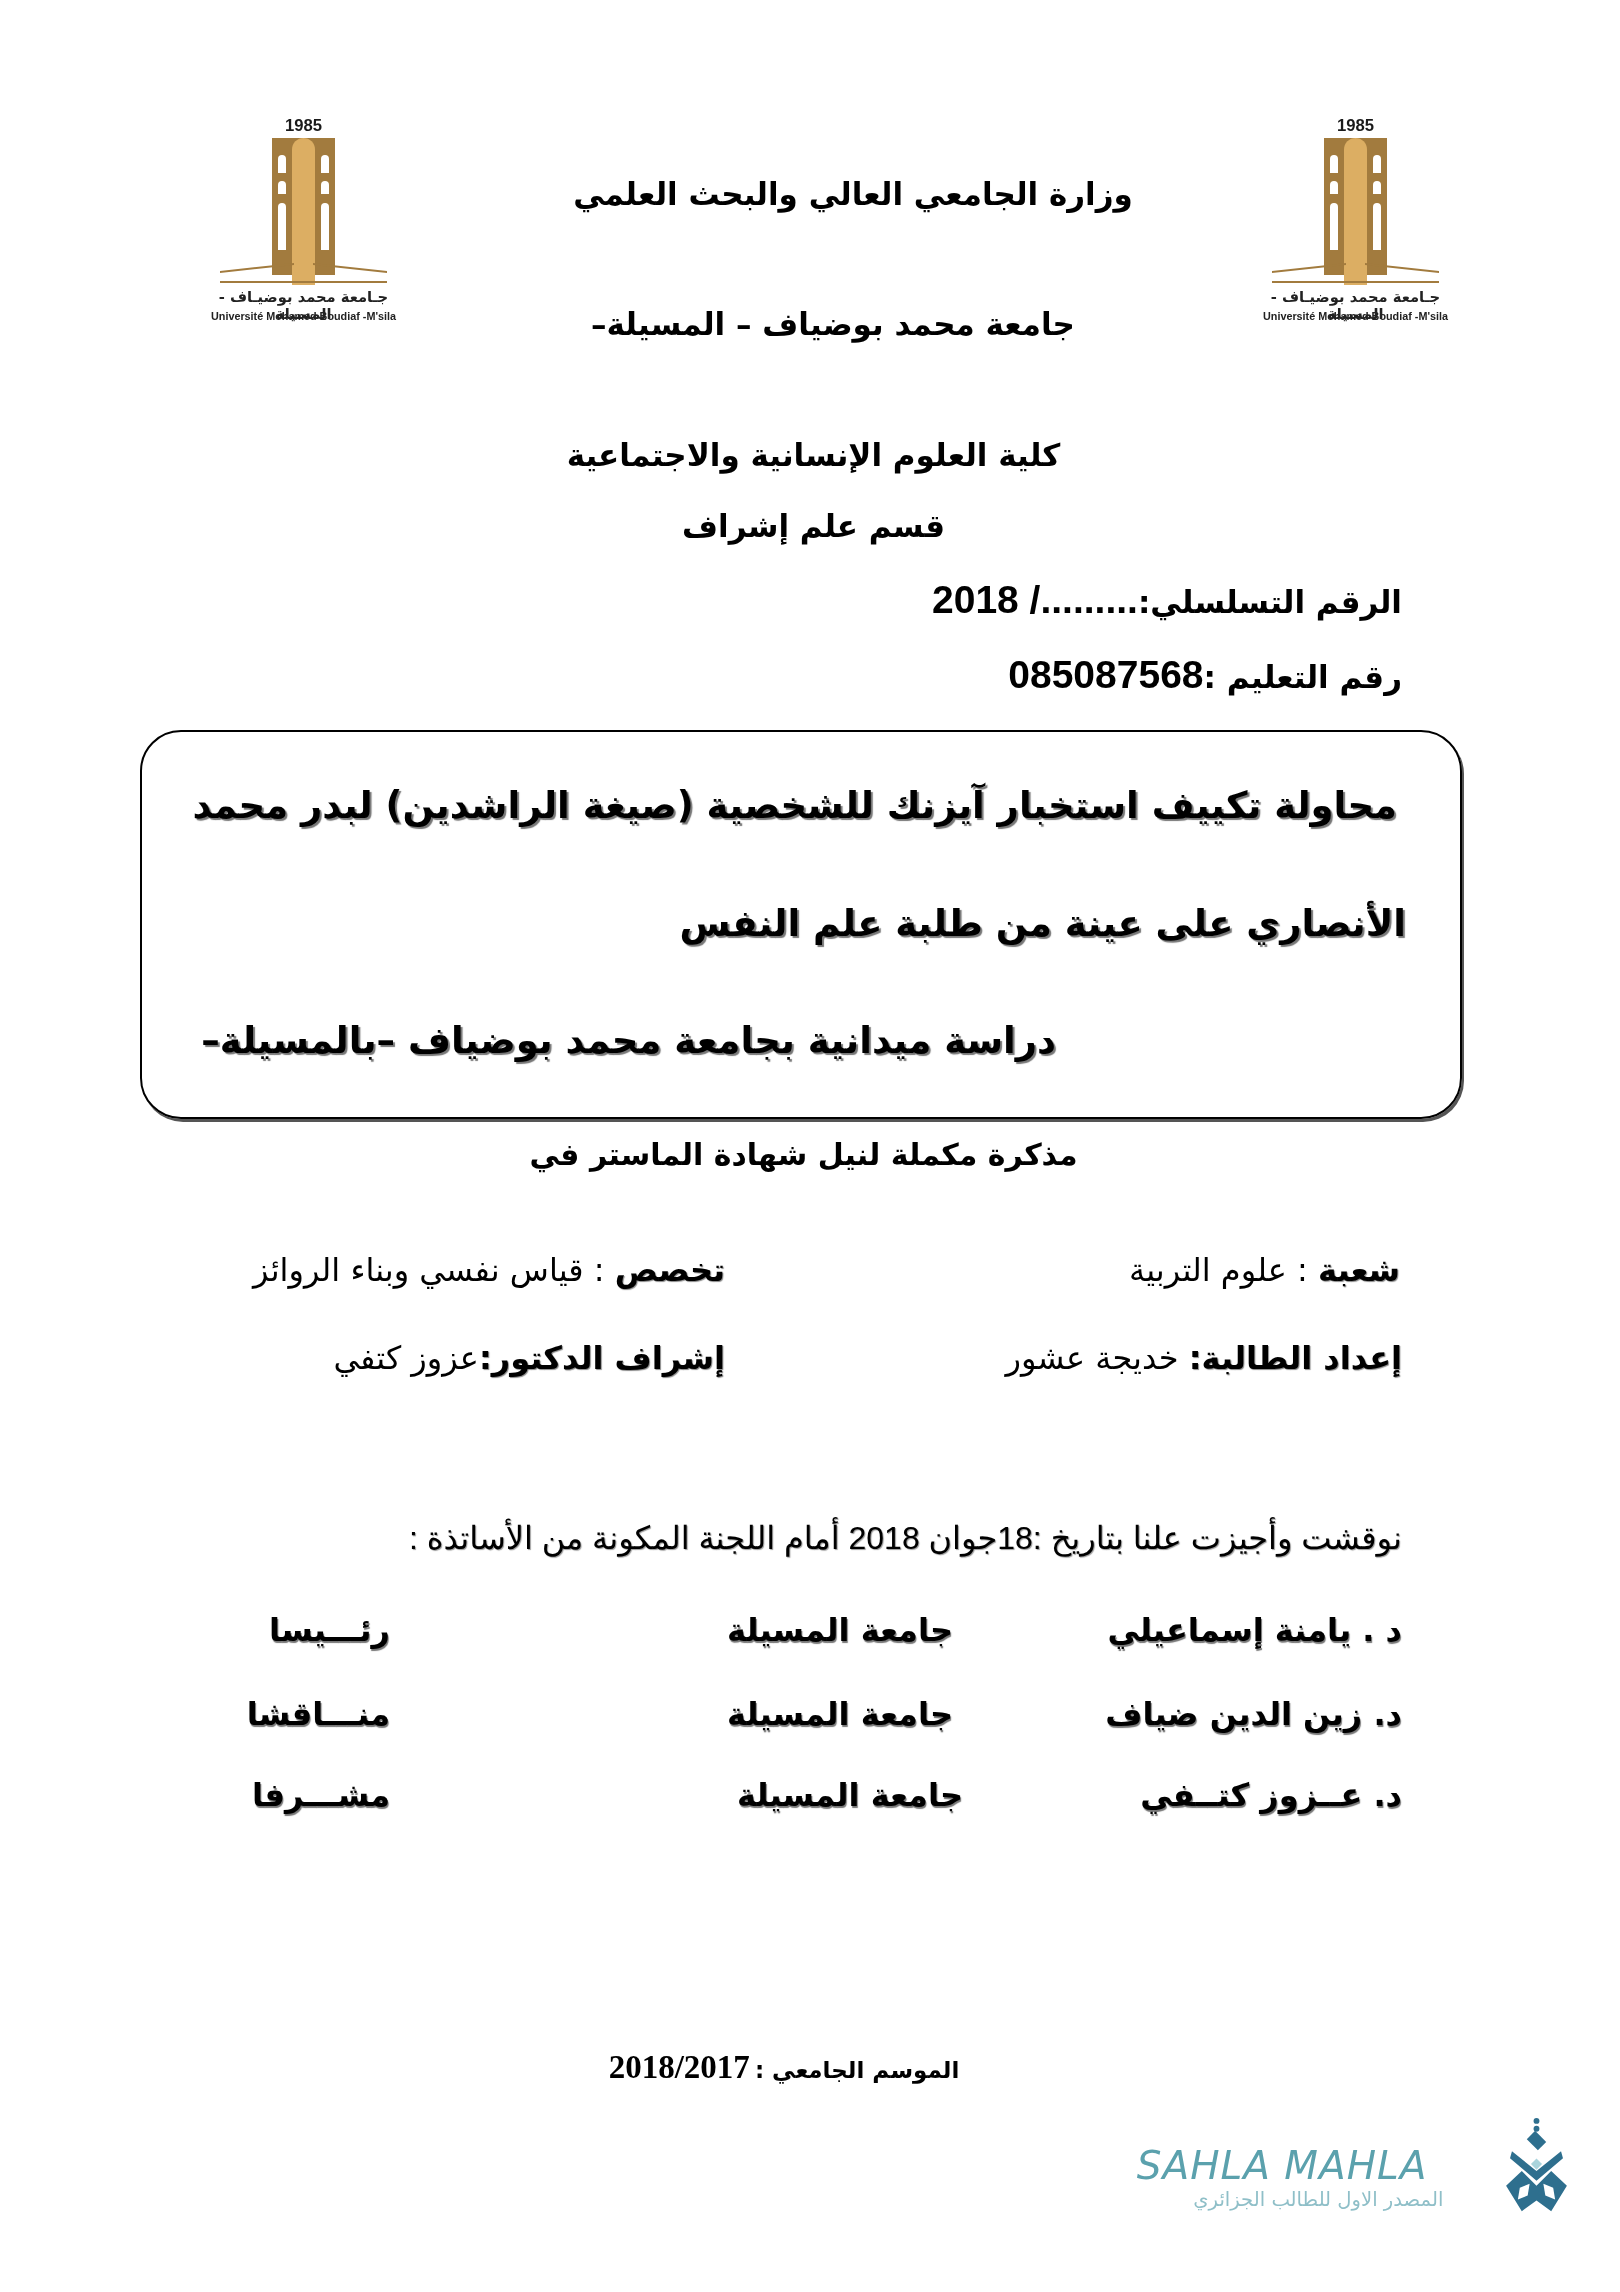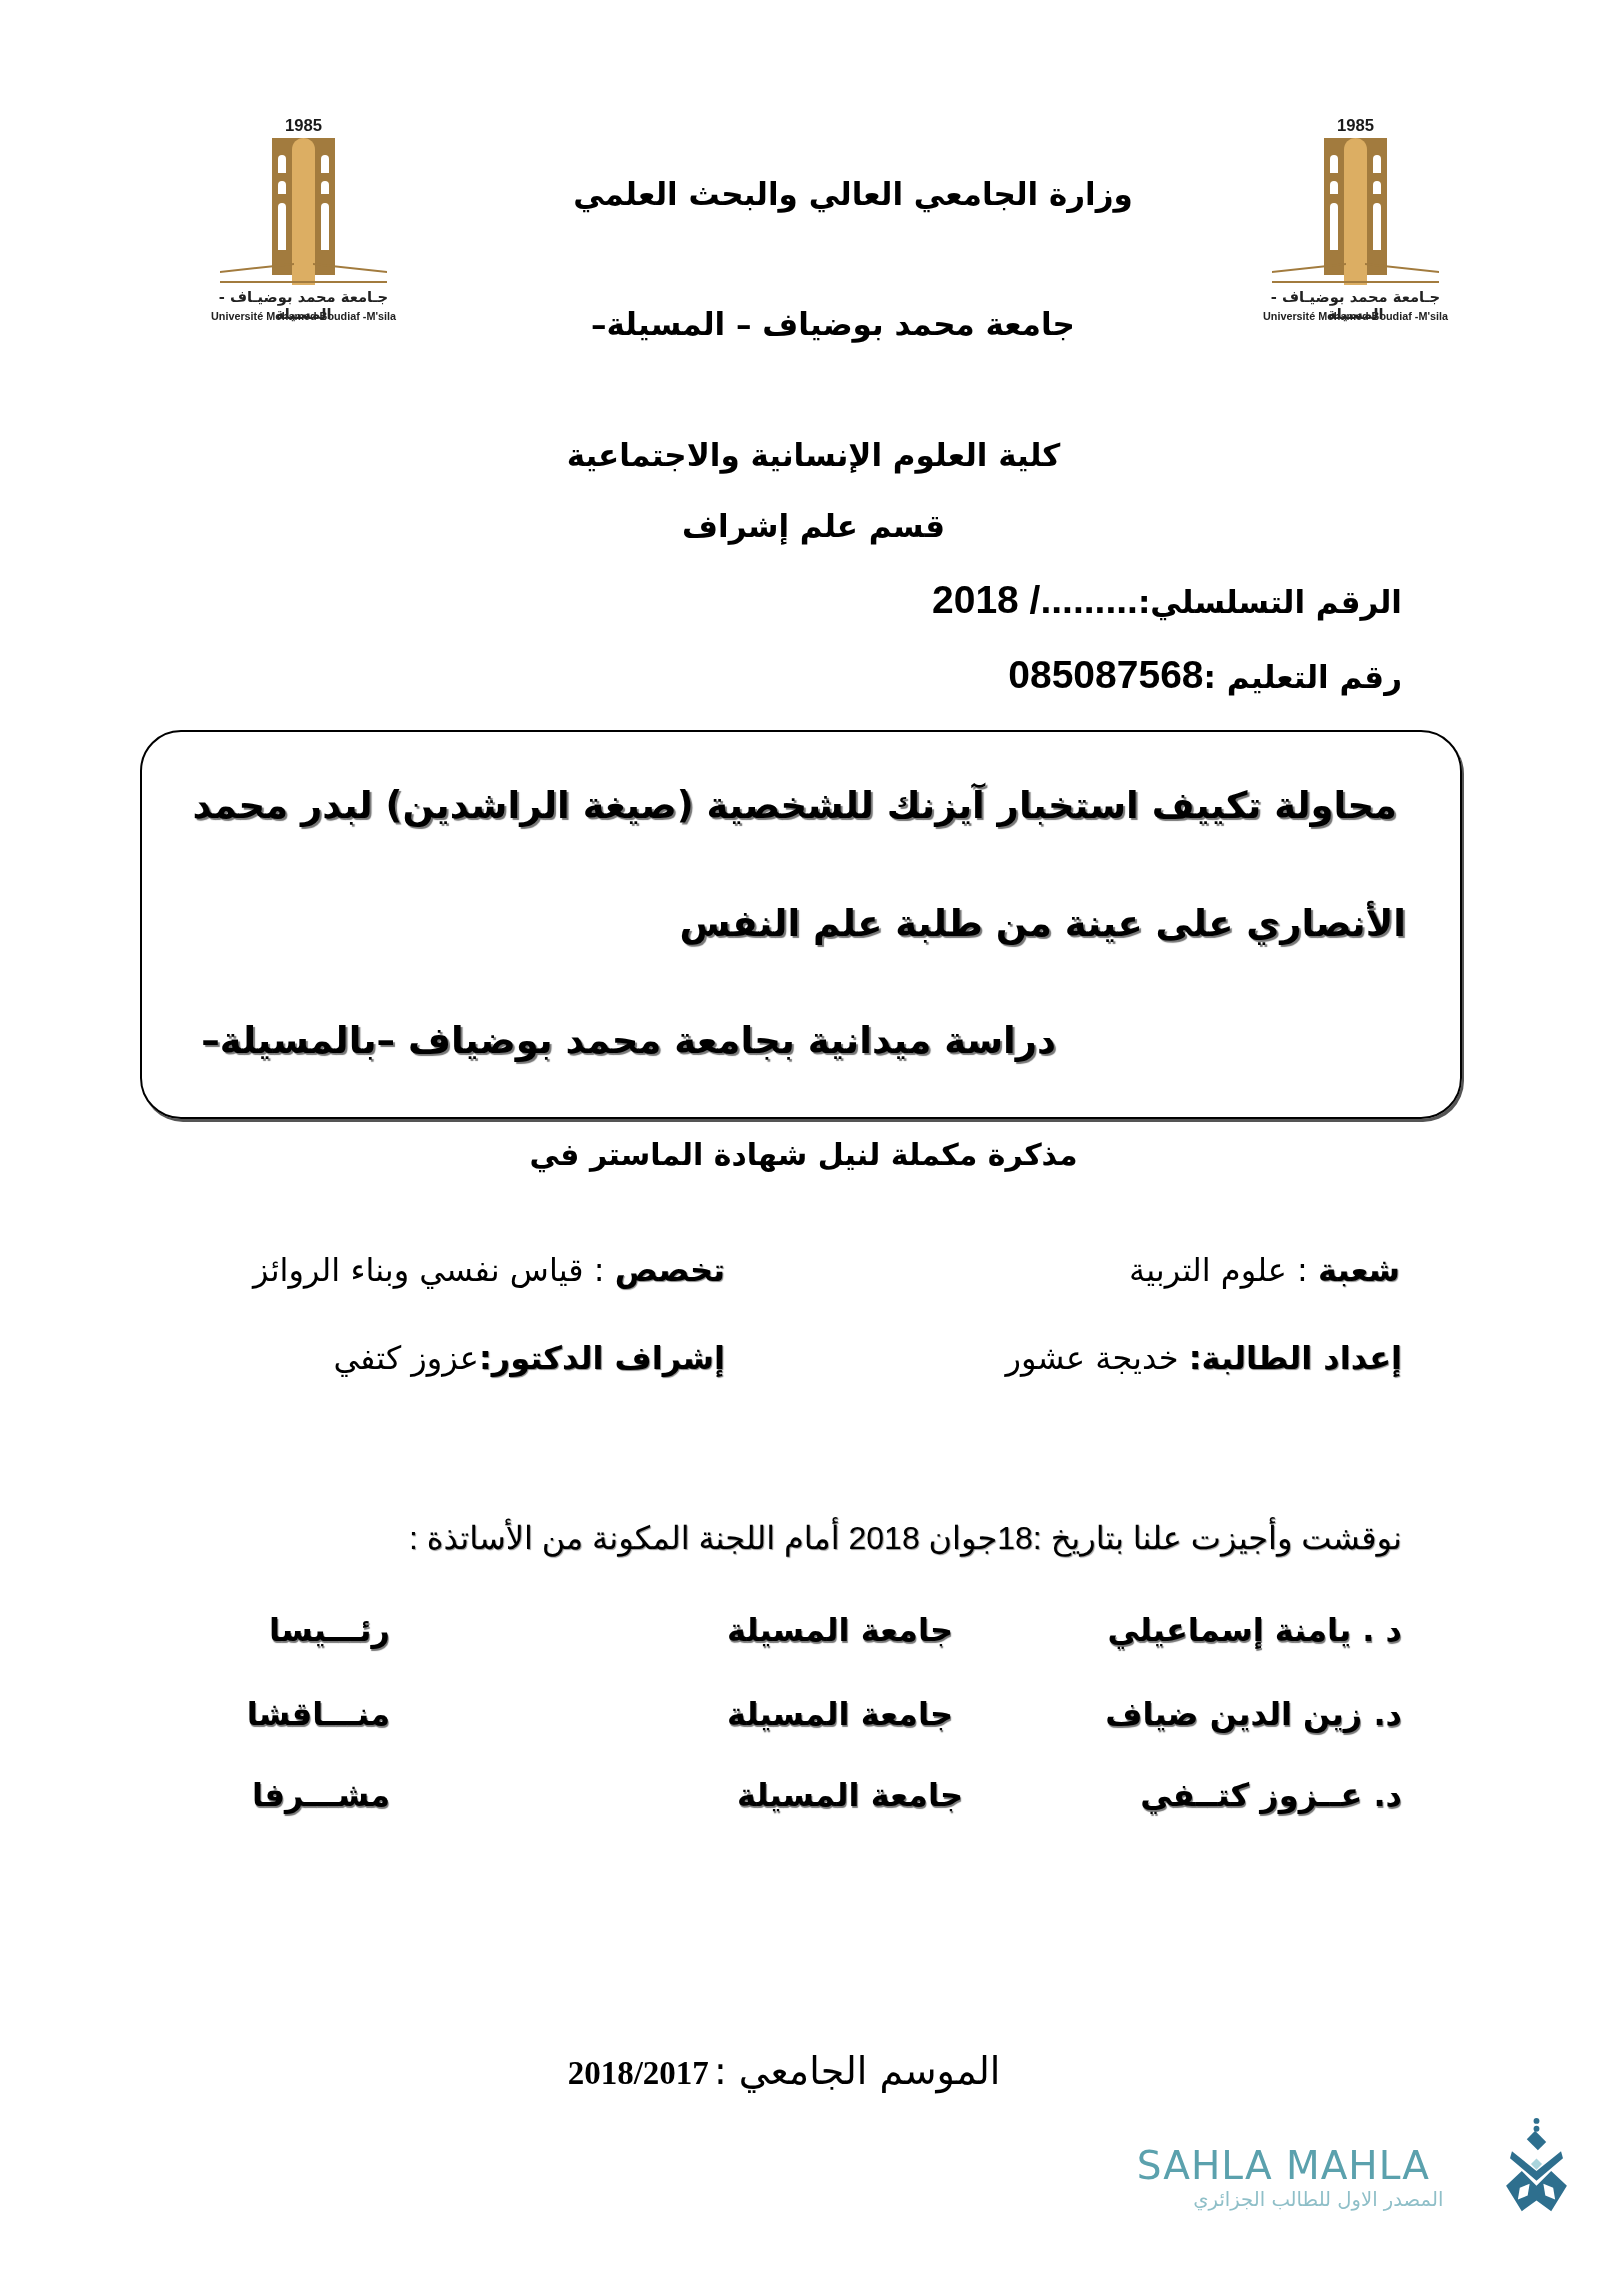--- a/index.html
+++ b/index.html
@@ -39,21 +39,21 @@
 
   .field { font-size: 32px; }
   .field .lbl { font-weight: bold; text-shadow: 1px 1px 1px #888; }
   .plain { font-family: Liberation Sans, sans-serif; font-size: 31px; }
   .jury { font-size: 32px; font-weight: bold; text-shadow: 1px 2px 1px #777; }
 
   .year-line { font-size: 33px; font-weight: bold; font-family: "Liberation Serif", serif; }
 
   .wm { left: 1127px; top: 2117px; width: 470px; height: 147px; }
   .wm .brand { position: absolute; top: 25.5px; left: 9.8px; font-family: "DejaVu Sans", sans-serif;
-               font-size: 39px; color: #5ba1ad; letter-spacing: 1px; }
+               font-size: 39px; color: #5ba1ad; letter-spacing: 1px; font-style: italic; }
   .wm .tag { position: absolute; top: 71px; left: 9.8px; width: 363px; text-align: center; font-size: 19.6px;
              color: #8fbfc8; direction: rtl; }
   .wm .emblem { position: absolute; left: 375px; top: 0; width: 69px; height: 103px; }
 </style>
 </head>
 <body>
 
 <div class="abs logo" style="left:191px; top:116px;">
   <div class="year">1985</div>
   <div class="tower">
@@ -128,21 +128,21 @@
 
 <div class="abs rtl r jury" style="right:218px; top:1695px;">د. زين الدين  ضياف</div>
 <div class="abs rtl r jury" style="right:667px; top:1695px;">جامعة المسيلة</div>
 <div class="abs rtl r jury" style="right:1230px; top:1695px;">منـــاقشا</div>
 
 <div class="abs rtl r jury" style="right:218px; top:1776px;">د. عــزوز كتــفي</div>
 <div class="abs rtl r jury" style="right:657px; top:1776px;">جامعة المسيلة</div>
 <div class="abs rtl r jury" style="right:1230px; top:1776px;">مشـــرفا</div>
 
 <div class="abs rtl c" style="left:529px; width:510px; top:2049px;">
-  <span style="font-size:38px; font-weight:normal;">الموسم الجامعي :</span>
+  <span style="font-size:23px; font-weight:bold;">الموسم الجامعي :</span>
   <span class="year-line">2018/2017</span>
 </div>
 
 <div class="abs wm">
   <div class="brand">SAHLA MAHLA</div>
   <div class="tag">المصدر الاول للطالب الجزائري</div>
   <svg class="emblem" viewBox="0 0 70 105">
     <circle cx="35" cy="4" r="3" fill="#2e6f8e"></circle>
     <circle cx="35" cy="12" r="3" fill="#2e6f8e"></circle>
     <rect x="27" y="18" width="16" height="12" fill="#2e6f8e" transform="rotate(45 35 24)"></rect>

